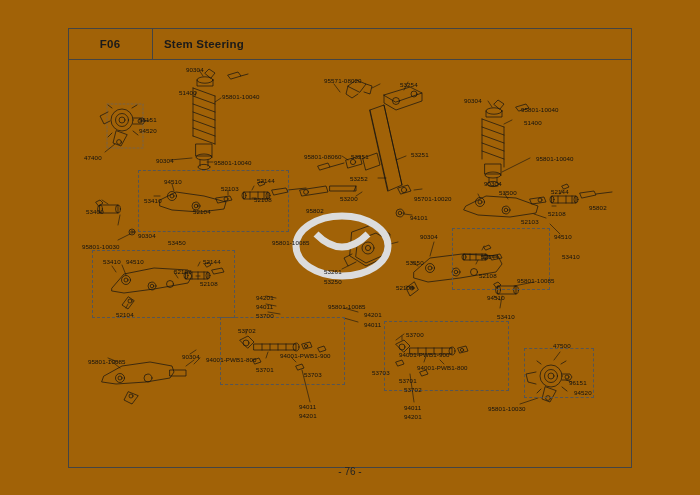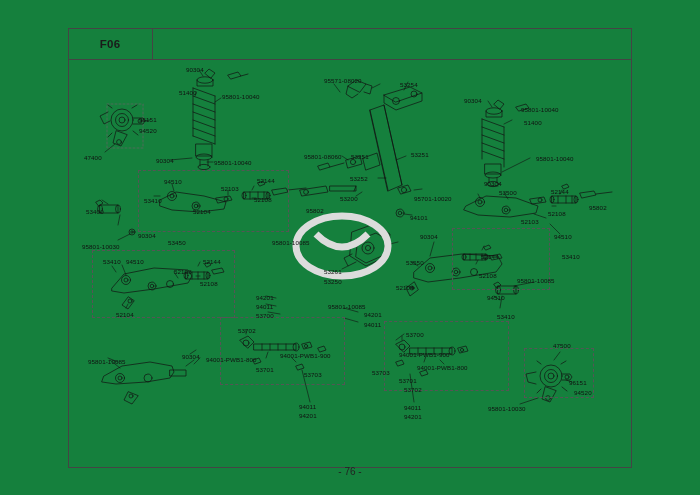--- a/index.html
+++ b/index.html
@@ -11,21 +11,21 @@
     width: 700px;
     height: 495px;
     font-family: "Liberation Sans", sans-serif;
     color: #1a1a1a;
     overflow: hidden;
   }
   #page {
     position: relative;
     width: 700px;
     height: 495px;
-    background: #15803d;
+    background: #a16207;
   }
   .frame {
     position: absolute;
     left: 68px;
     top: 28px;
     width: 564px;
     height: 440px;
     border: 1px solid #444;
     box-sizing: border-box;
   }
@@ -125,20 +125,21 @@
 </style>
 </head>
 <body>
 
 <div id="page">
 
   <div class="frame"></div>
   <div class="title-bar"></div>
   <div class="title-divider"></div>
   <div class="fig-code">F06</div>
+  <div class="fig-title">Stem Steering</div>
 
   <svg class="art" viewBox="0 0 700 495">
     <g fill="none" stroke="#111" stroke-width="0.7" stroke-linecap="round" stroke-linejoin="round">
 
       <g>
         <path d="M205 73 l4 -4 6 4 -4 5 z"></path>
         <ellipse cx="205" cy="80" rx="8" ry="3.2"></ellipse>
         <path d="M197 80 v6 h16 v-6"></path>
 
         <path d="M193 88 l22 8 M193 96 l22 8 M193 104 l22 8 M193 112 l22 8 M193 120 l22 8 M193 128 l22 8"></path>

